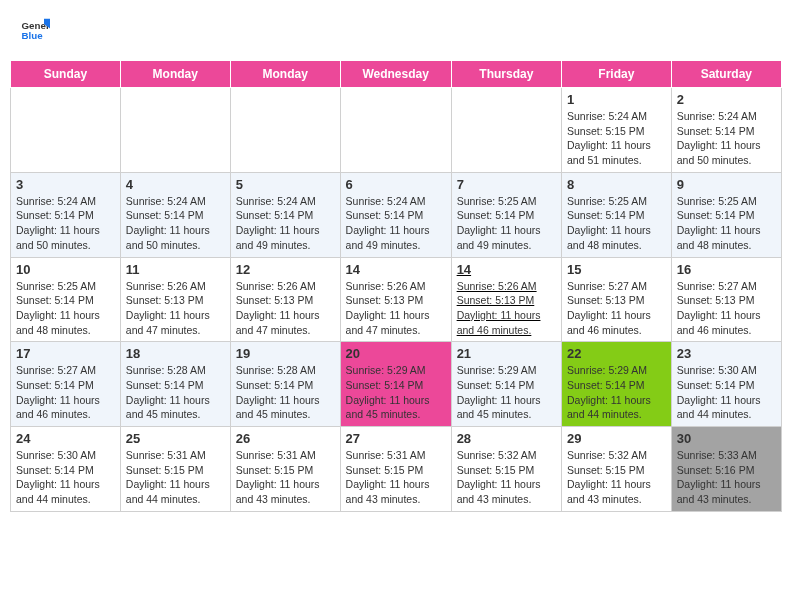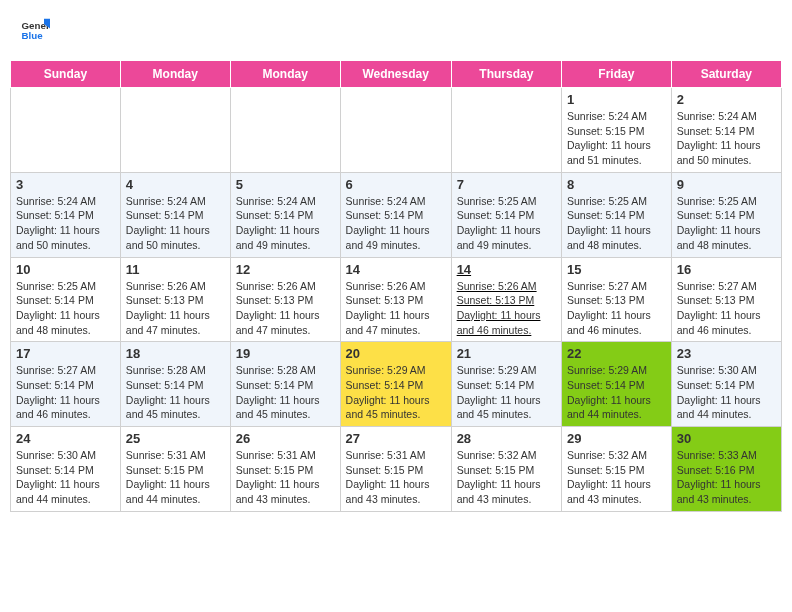--- a/index.html
+++ b/index.html
@@ -255,21 +255,21 @@
 Daylight: 11 hours
 and 45 minutes.</div>
         </td>
         <td style="background: rgb(240, 245, 251);">
           <span class="day-num">19</span>
           <div class="day-info" style="white-space: pre-line;">Sunrise: 5:28 AM
 Sunset: 5:14 PM
 Daylight: 11 hours
 and 45 minutes.</div>
         </td>
-        <td style="background: #fde047;">
+        <td style="background: #ec4899;">
           <span class="day-num">20</span>
           <div class="day-info" style="white-space: pre-line;">Sunrise: 5:29 AM
 Sunset: 5:14 PM
 Daylight: 11 hours
 and 45 minutes.</div>
         </td>
         <td style="background: rgb(240, 245, 251);">
           <span class="day-num">21</span>
           <div class="day-info" style="white-space: pre-line;">Sunrise: 5:29 AM
 Sunset: 5:14 PM
@@ -327,21 +327,21 @@
 Daylight: 11 hours
 and 43 minutes.</div>
         </td>
         <td style="background: rgb(255, 255, 255);">
           <span class="day-num">29</span>
           <div class="day-info" style="white-space: pre-line;">Sunrise: 5:32 AM
 Sunset: 5:15 PM
 Daylight: 11 hours
 and 43 minutes.</div>
         </td>
-        <td style="background: #84cc16; margin-top: 24px;">
+        <td style="background: #a3a3a3; margin-top: 24px;">
           <span class="day-num">30</span>
           <div class="day-info" style="white-space: pre-line;">Sunrise: 5:33 AM
 Sunset: 5:16 PM
 Daylight: 11 hours
 and 43 minutes.</div>
         </td>
       </tr>
     </tbody>
 </table>
 

